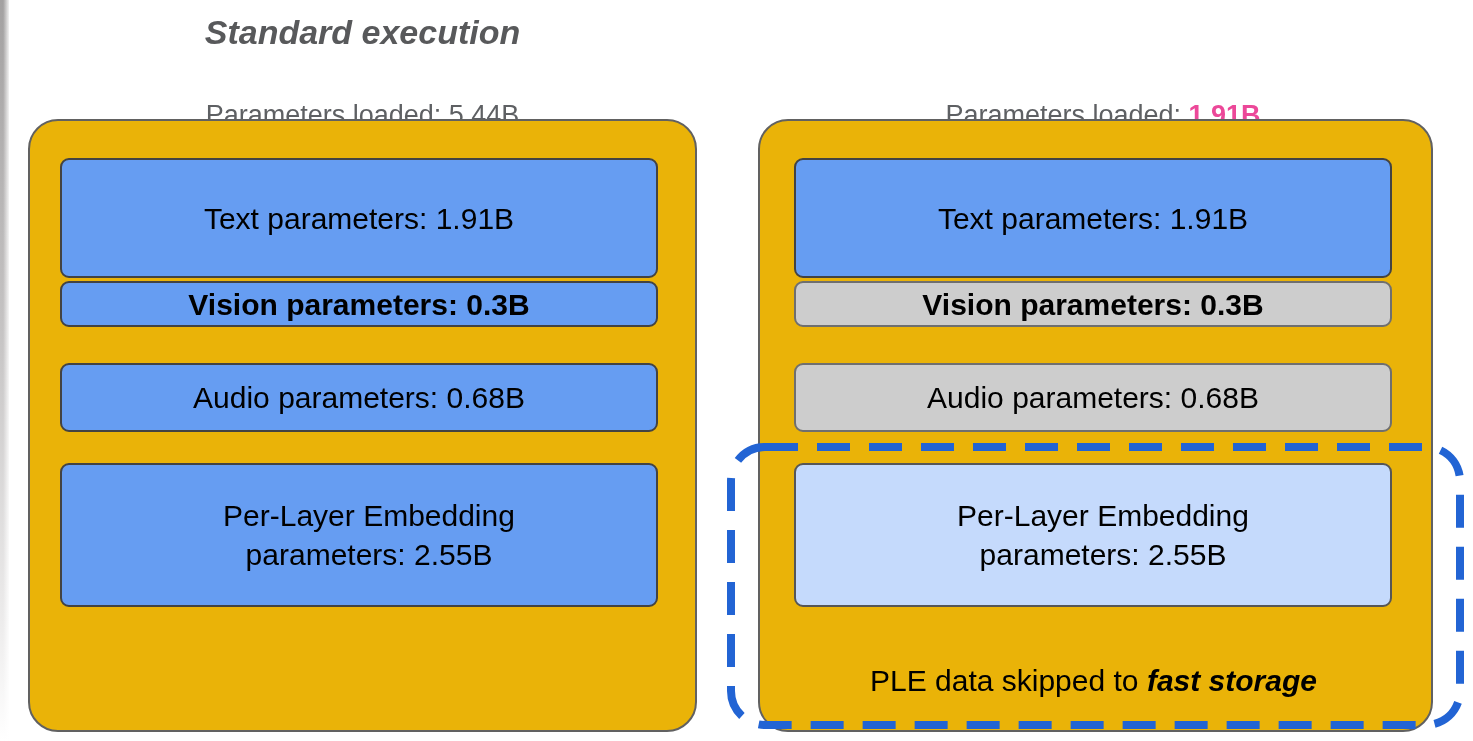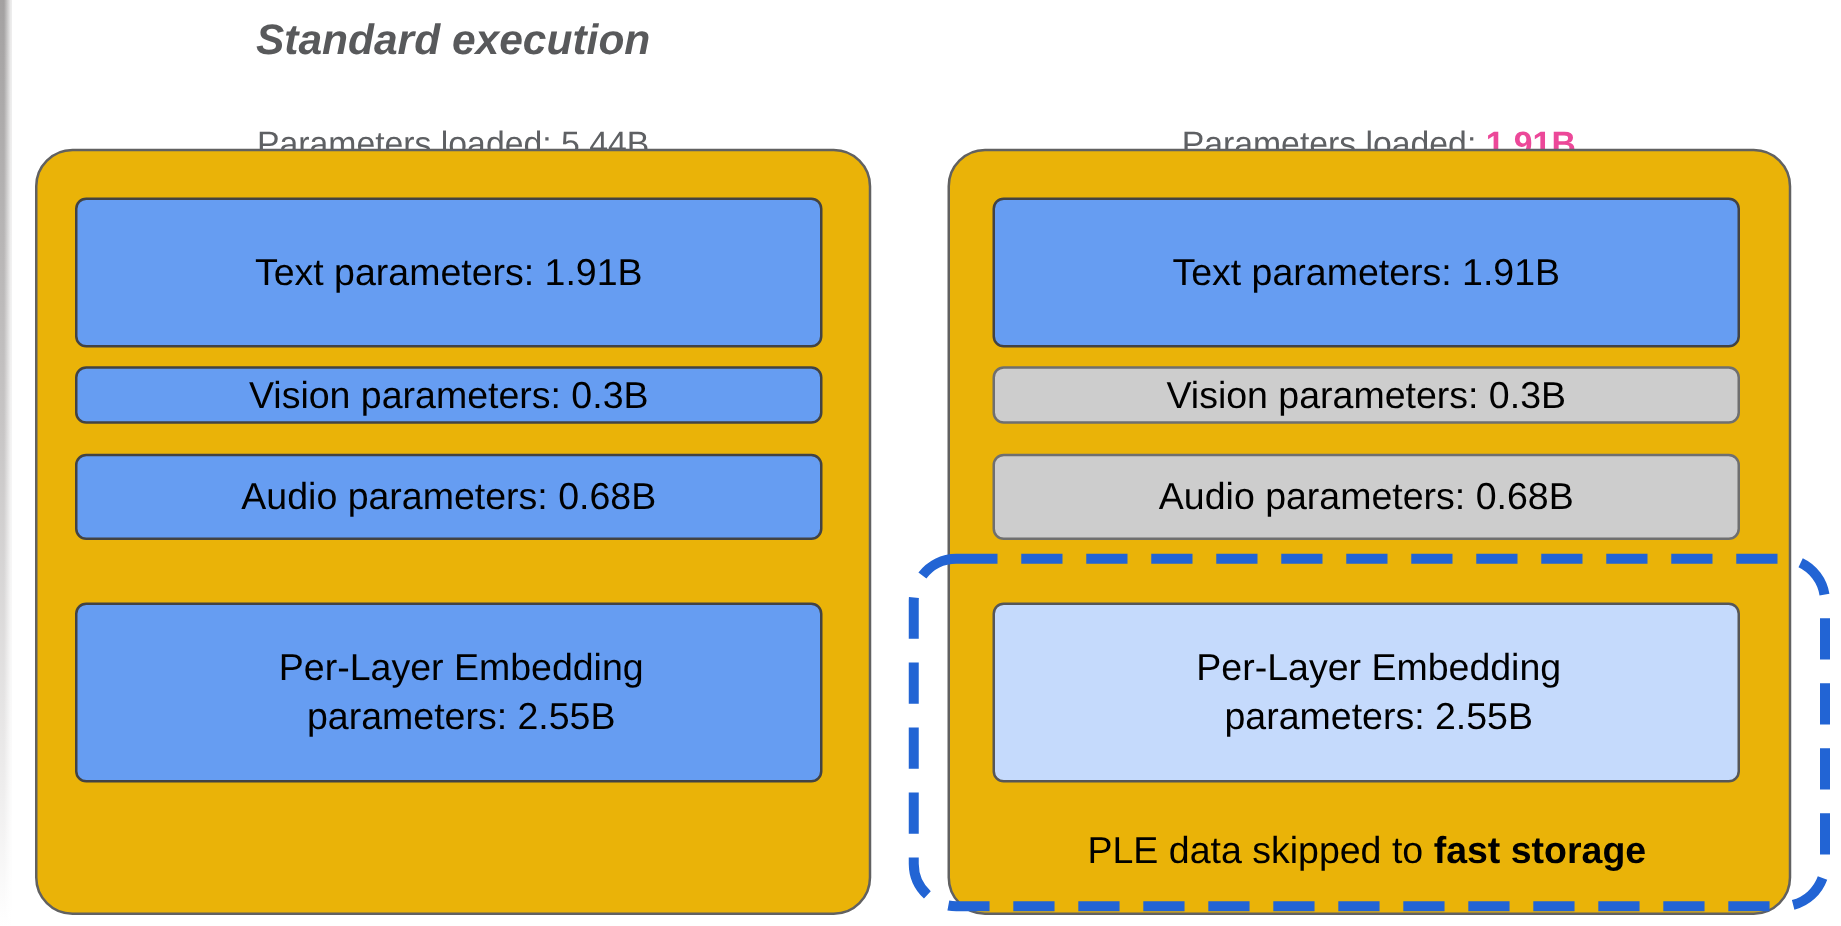--- a/index.html
+++ b/index.html
@@ -77,43 +77,43 @@
     color: #000000;
   }
   .container.left  .box { left: 30px; }
   .container.right .box { left: 34px; }
 
   .box.blue      { background: #669df2; border: 2px solid #434343; }
   .box.gray      { background: #cdcdcd; border: 2px solid #6f6f6f; }
   .box.lightblue { background: #c5dafc; border: 2px solid #565656; }
 
   .bx-text   { top: 37px;  height: 120px; }
-  .bx-vision { top: 172px; height: 46px;  }
+  .bx-vision { top: 160px; height: 46px; font-weight: bold;  }
   .bx-audio  { top: 242px; height: 69px;  }
-  .bx-ple    { top: 361px; height: 144px; padding-left: 20px; }
+  .bx-ple    { top: 342px; height: 144px; padding-left: 20px; }
   .bx-ple .box-label { max-width: 430px; }
 
   .ple-dashed-svg {
     position: absolute;
     left: 726px; top: 442px;
     width: 739px; height: 288px;
     pointer-events: none;
   }
 
   .cache-caption {
     position: absolute;
     left: 730px; top: 661px;
     width: 727px;
     text-align: center;
     font-size: 30px;
     line-height: 1.3;
     color: #000000;
     white-space: nowrap;
   }
-  .cache-caption .bold { font-weight: bold; margin-left: 0.28em; }
+  .cache-caption .bold { font-weight: bold; margin-left: 0.28em; font-style: italic; }
 </style>
 </head>
 <body>
 
 <div class="canvas">
 
   <div class="edge-shade"></div>
 
   <div class="panel-title left">Standard execution</div>
 

